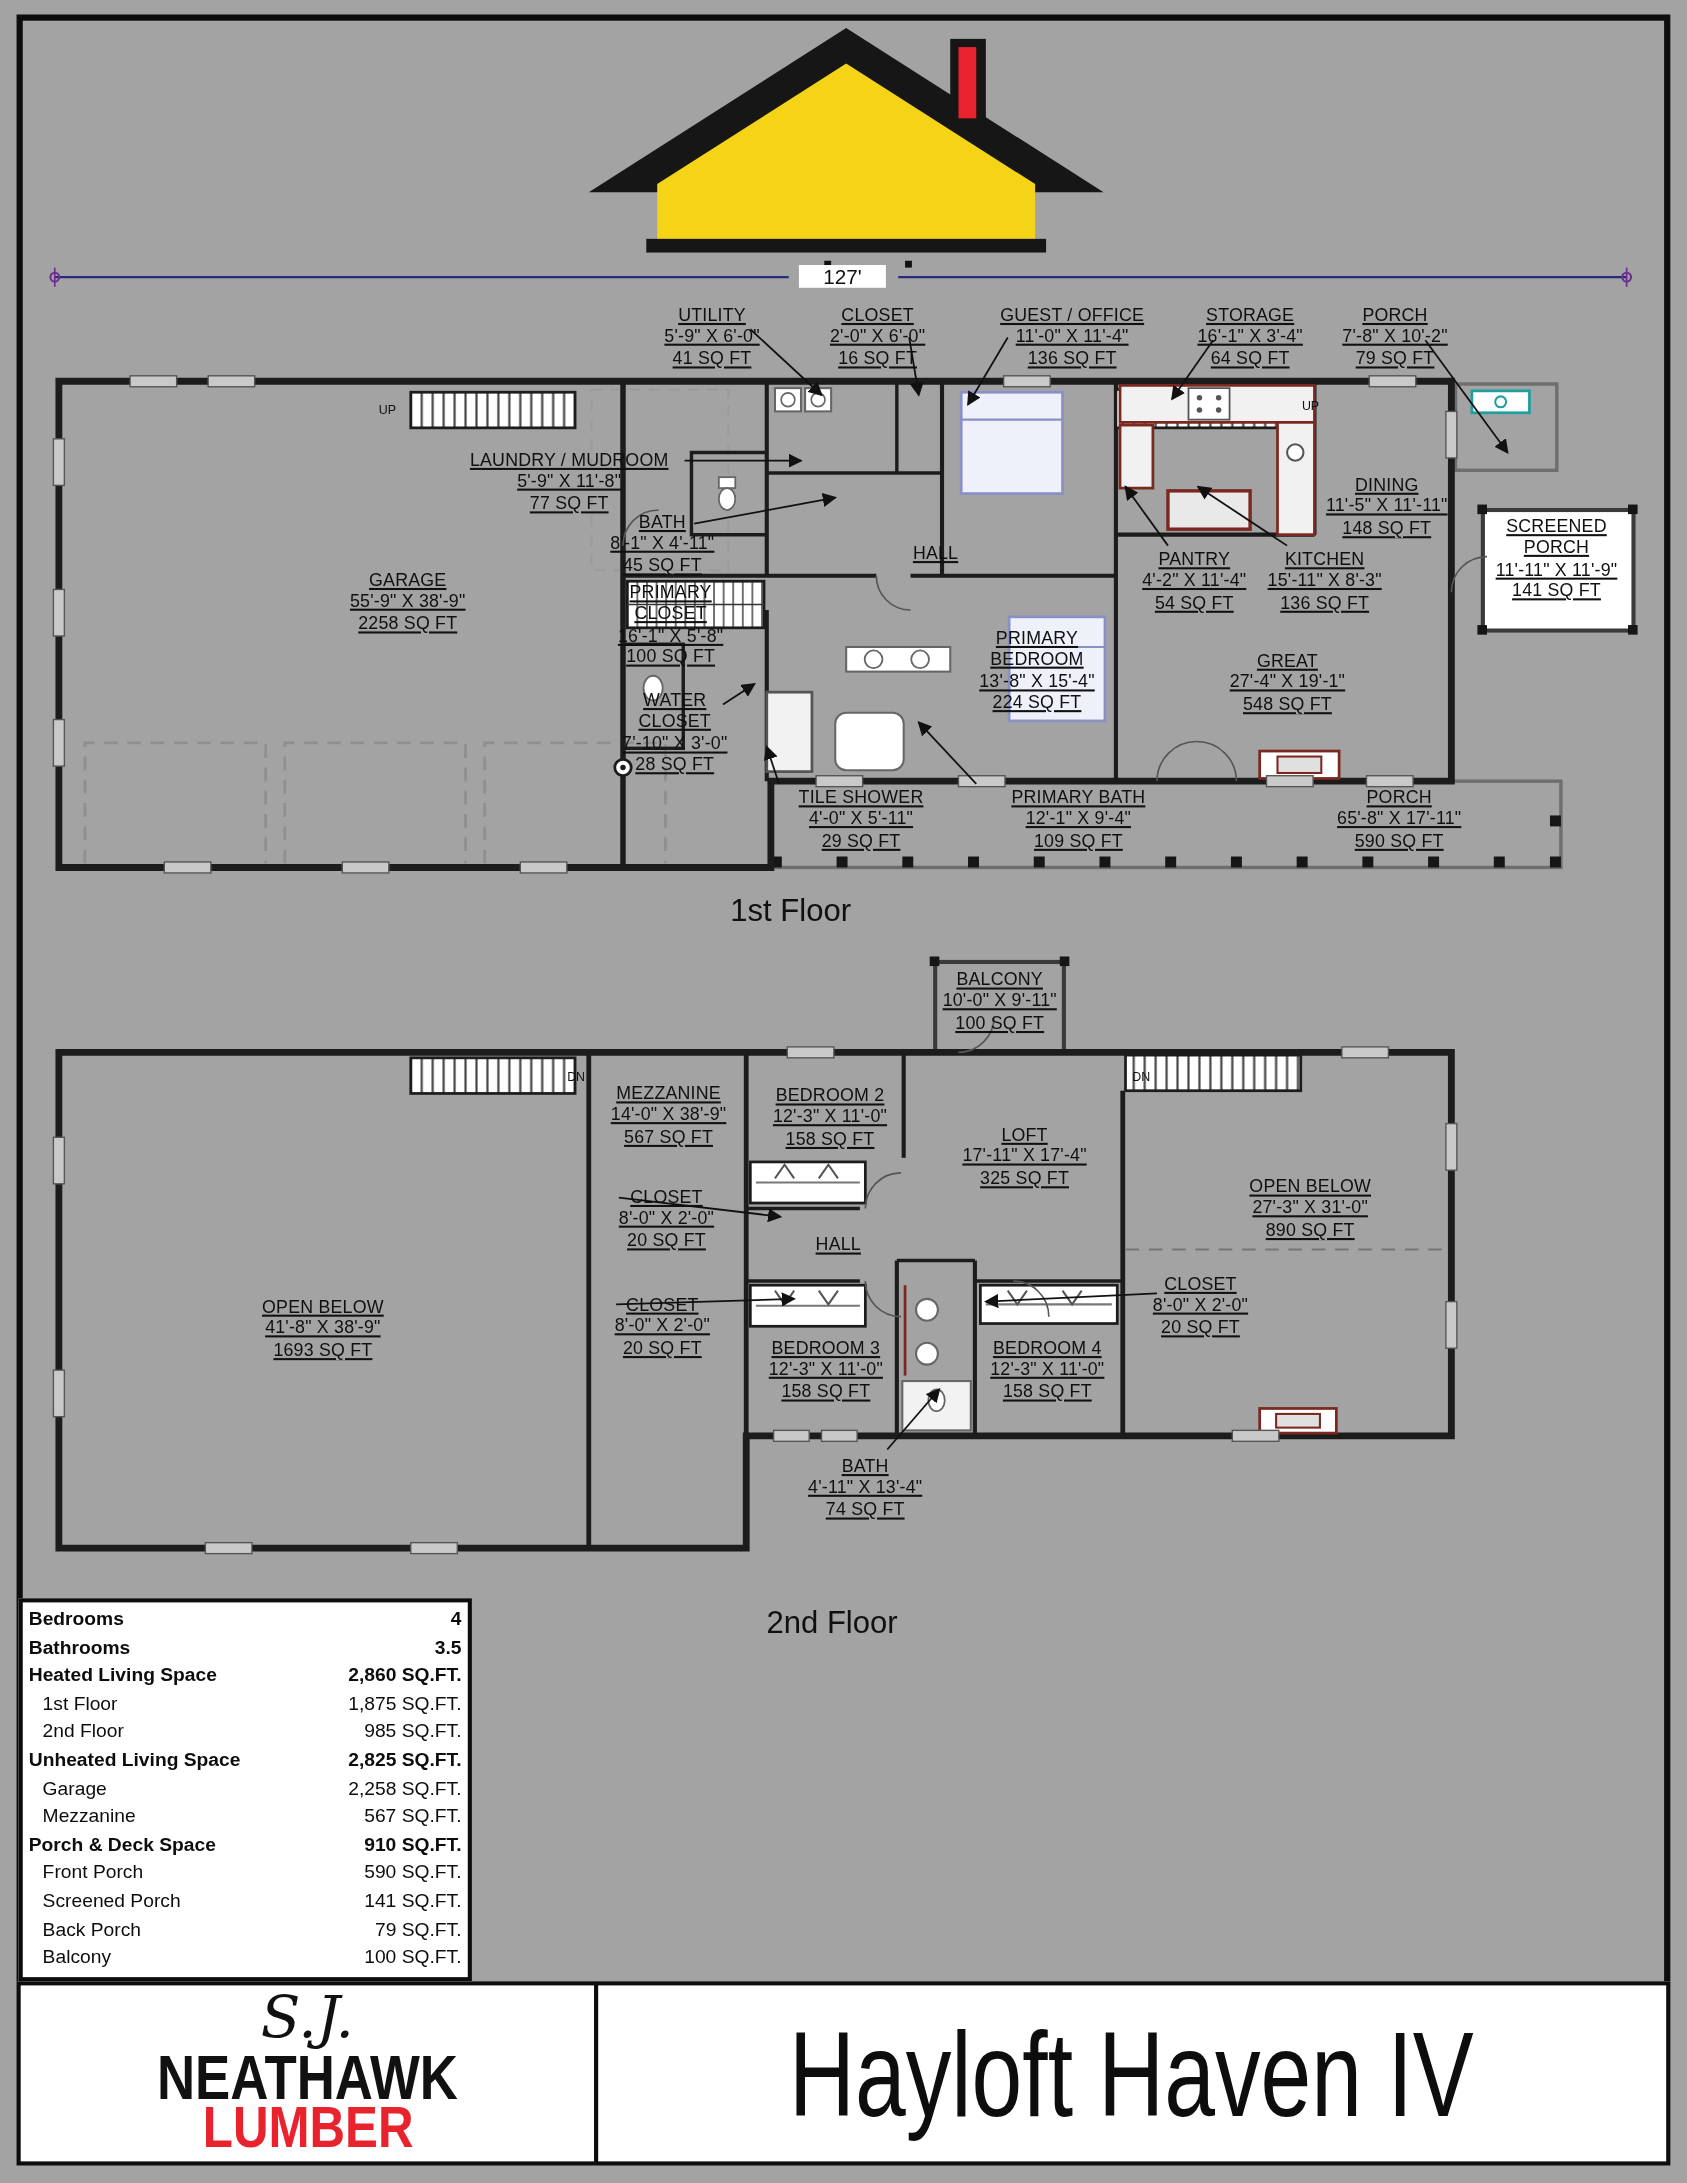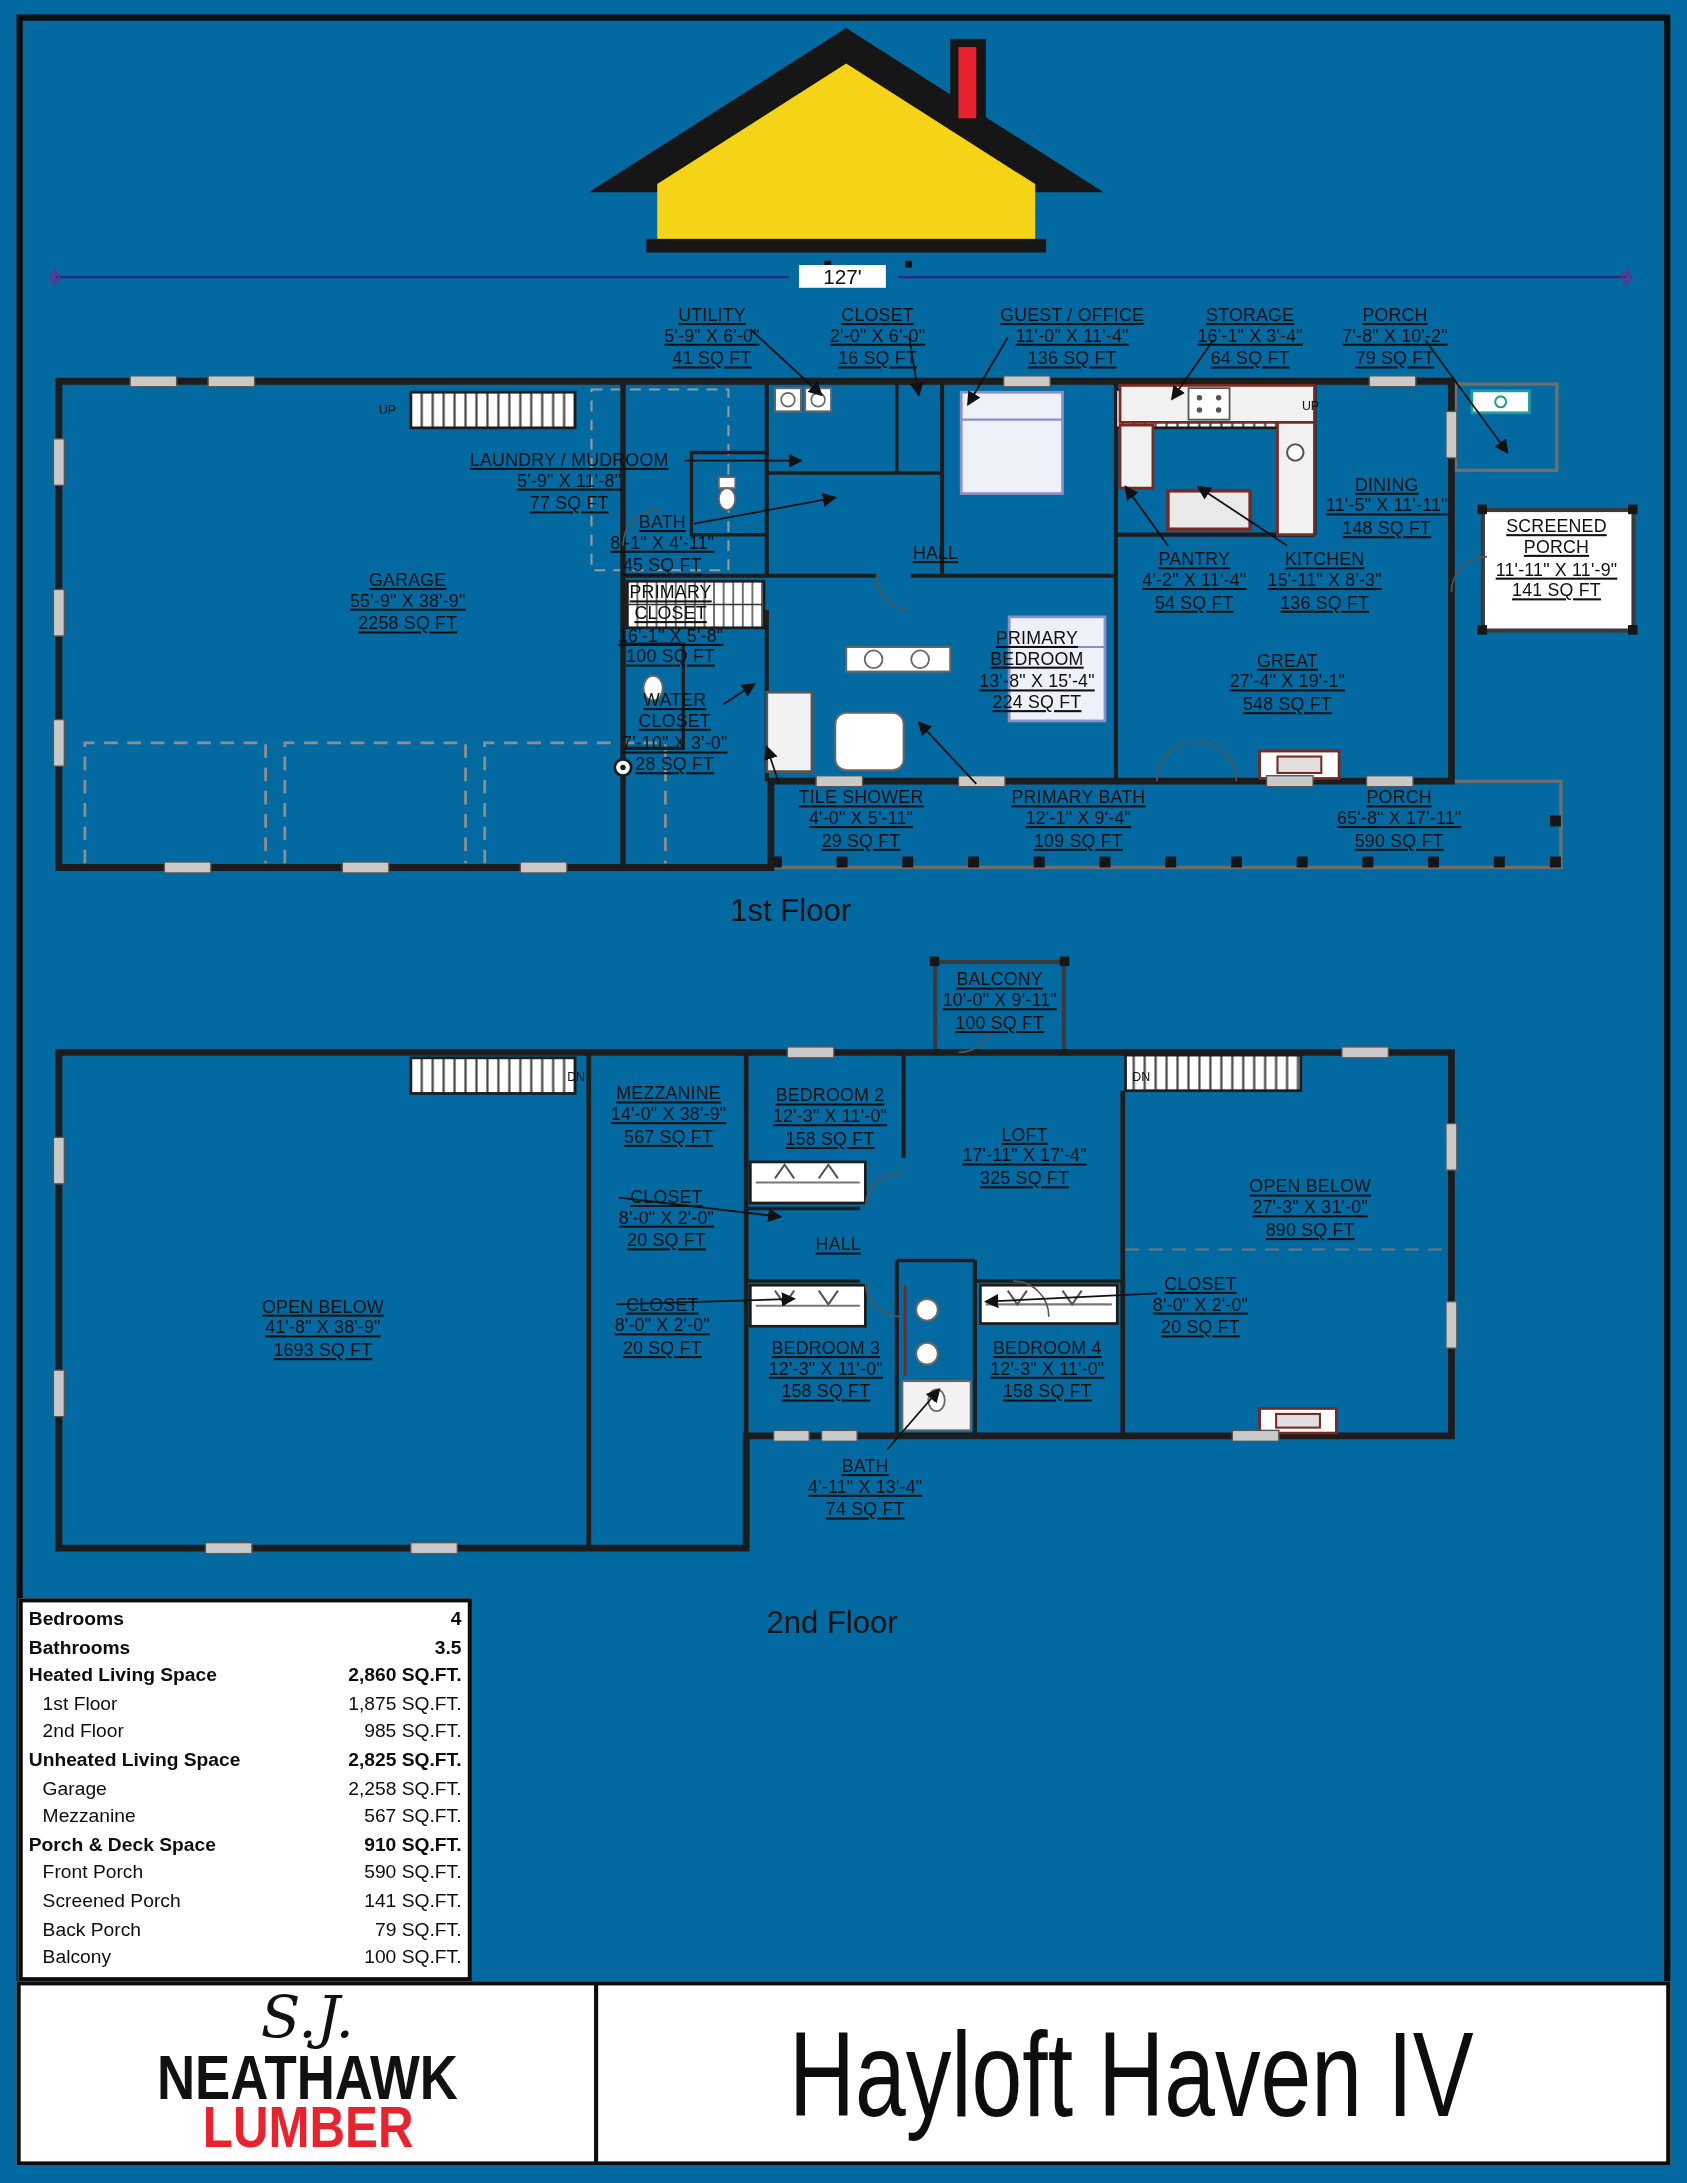--- a/index.html
+++ b/index.html
@@ -1,16 +1,16 @@
 <!DOCTYPE html>
 <html style="font-size:10.6px"><head>
 <meta charset="utf-8">
 <style>
   html,body{margin:0;padding:0;background:#e8e8e8;}
-  .page{position:relative;width:1687px;height:2183px;background:#0369a1;overflow:hidden;}
+  .page{position:relative;width:1687px;height:2183px;background:#a3a3a3;overflow:hidden;}
   .scale{position:absolute;left:0;top:0;width:815px;height:1055px;
          transform:scale(2.0698,2.0703);transform-origin:0 0;}
   .frame{position:absolute;left:8px;top:7.3px;width:799px;height:1039px;
          border:3.3px solid #0d0d0d;box-sizing:border-box;}
   svg.lines{position:absolute;left:0;top:0;}
 
   .rlabel{position:absolute;width:146px;text-align:center;color:#101010;
           font:8.6px/10.3px "Liberation Sans",sans-serif;letter-spacing:0.1px;}
   .rlabel span{display:block;text-decoration:underline;text-underline-offset:1.3px;}
   .stair{position:absolute;font:6px/6.6px "Liberation Sans",sans-serif;color:#101010;}

